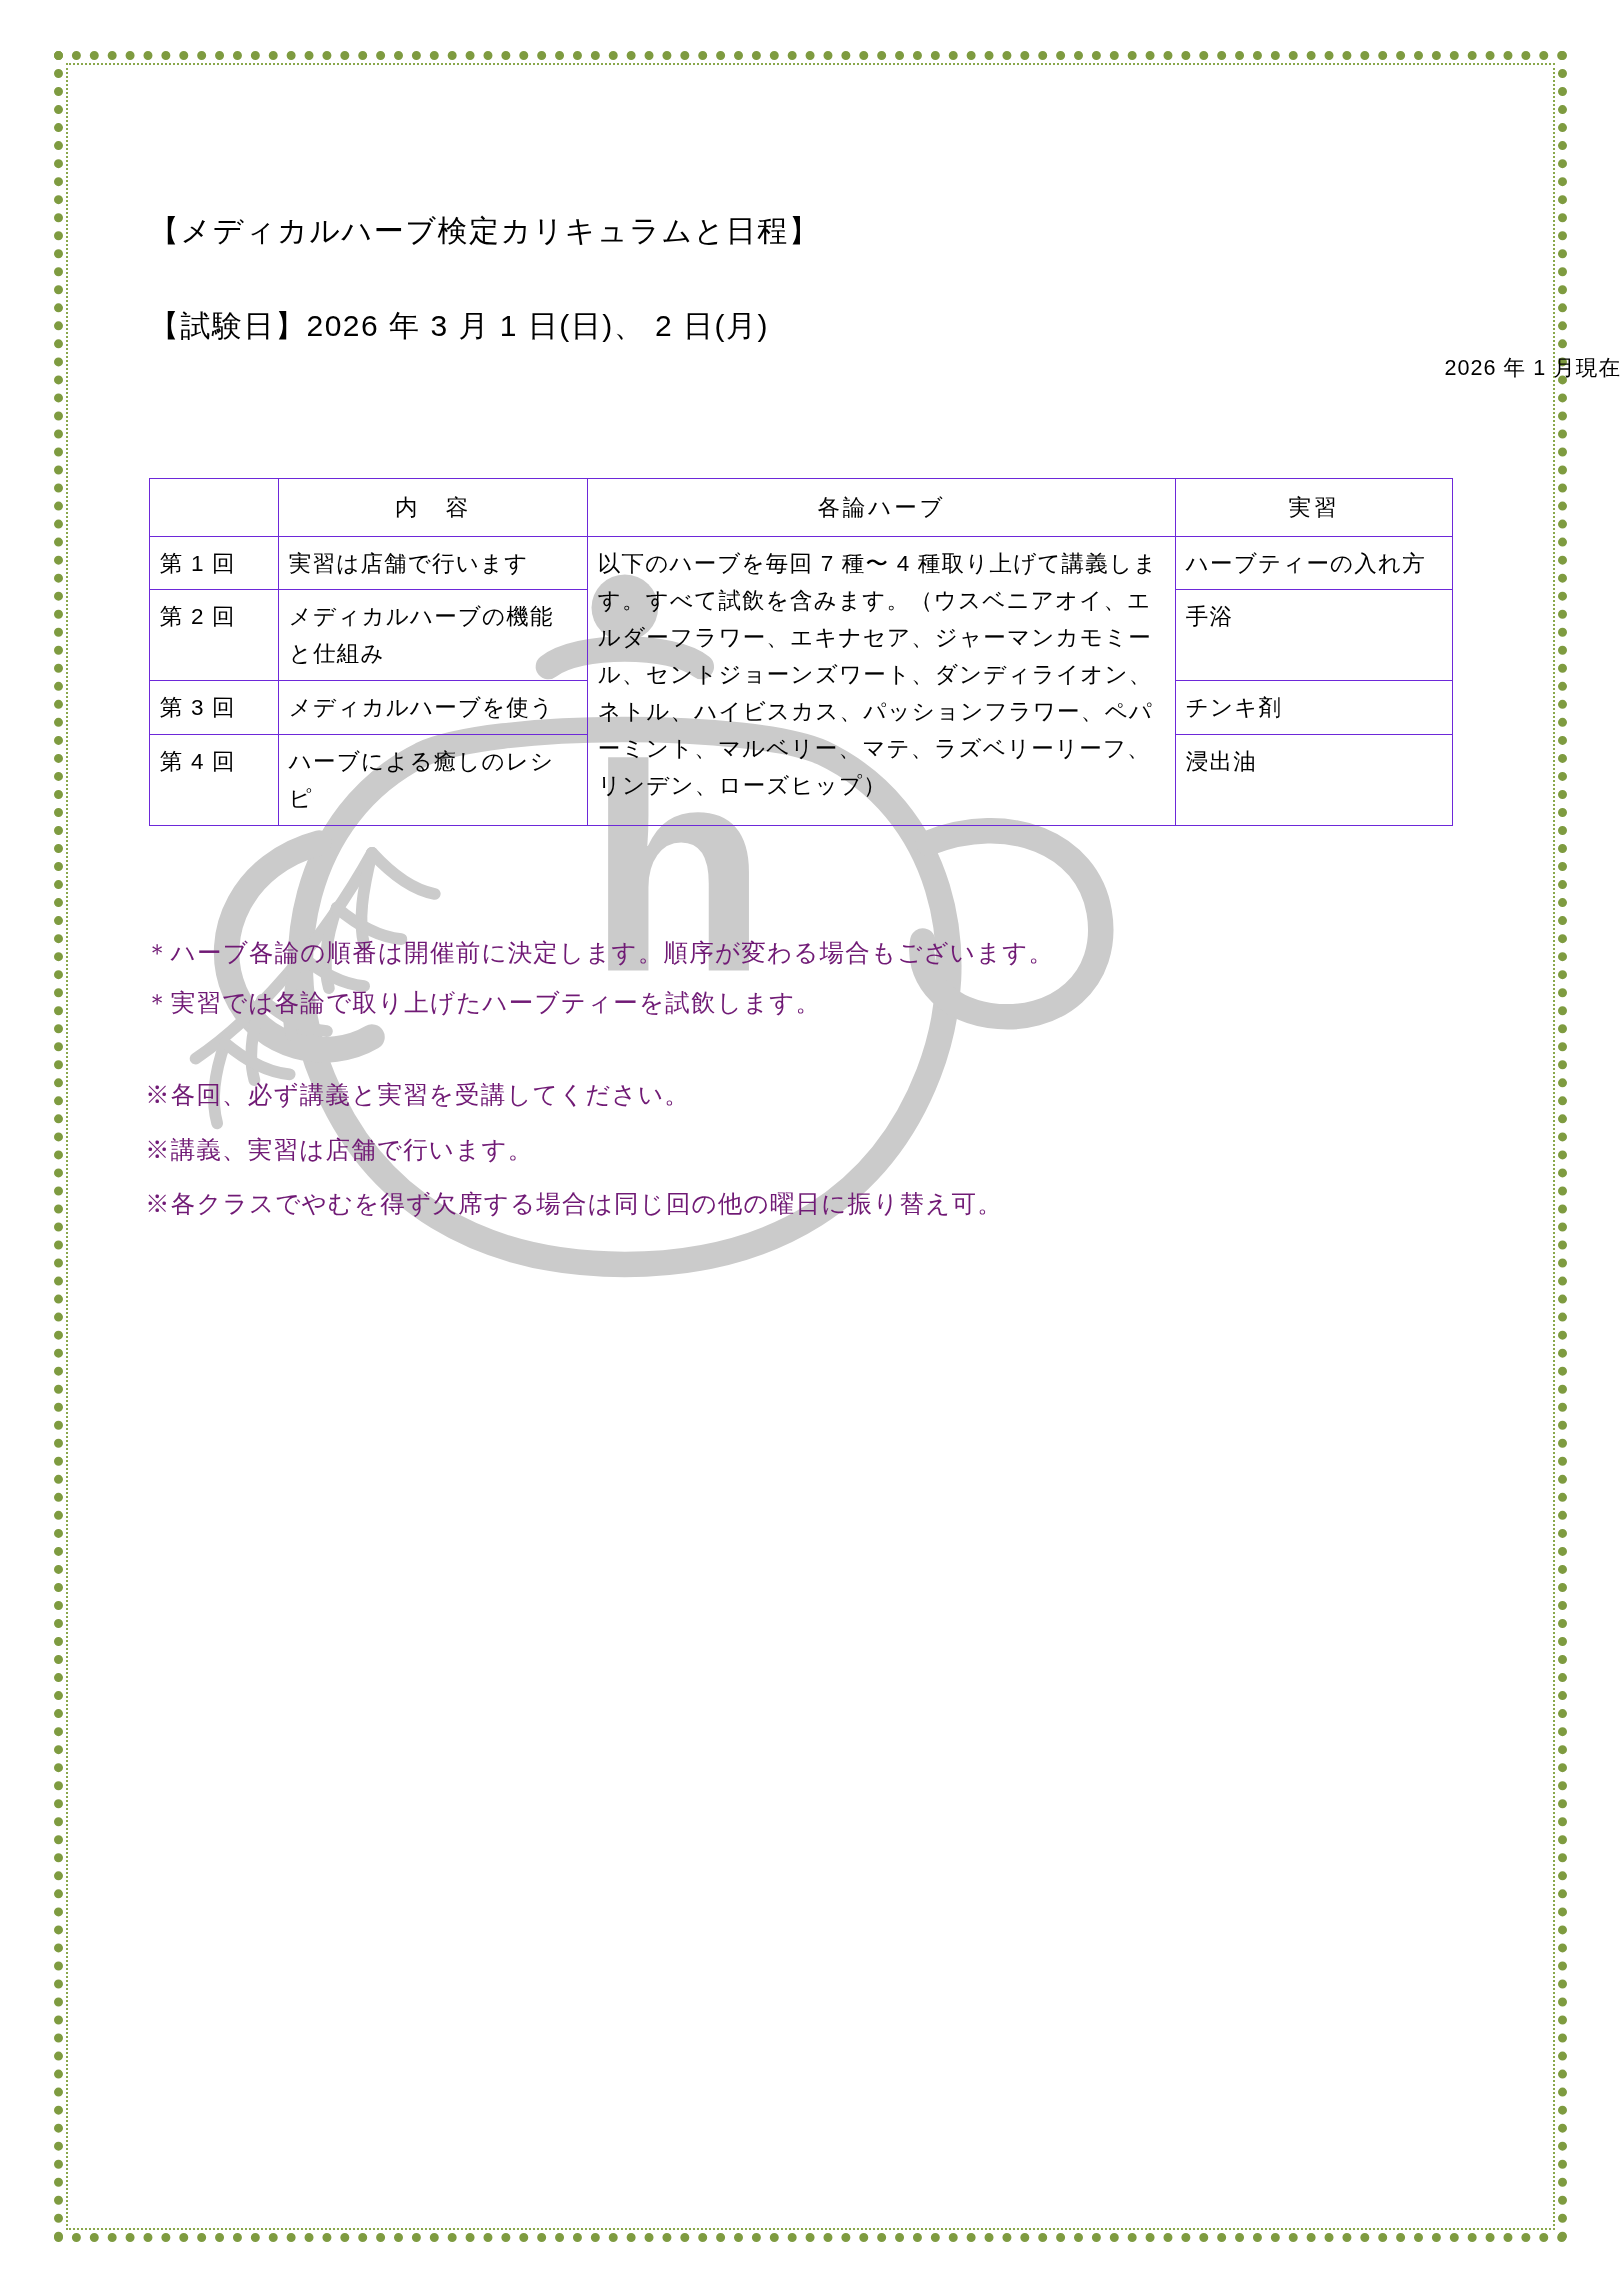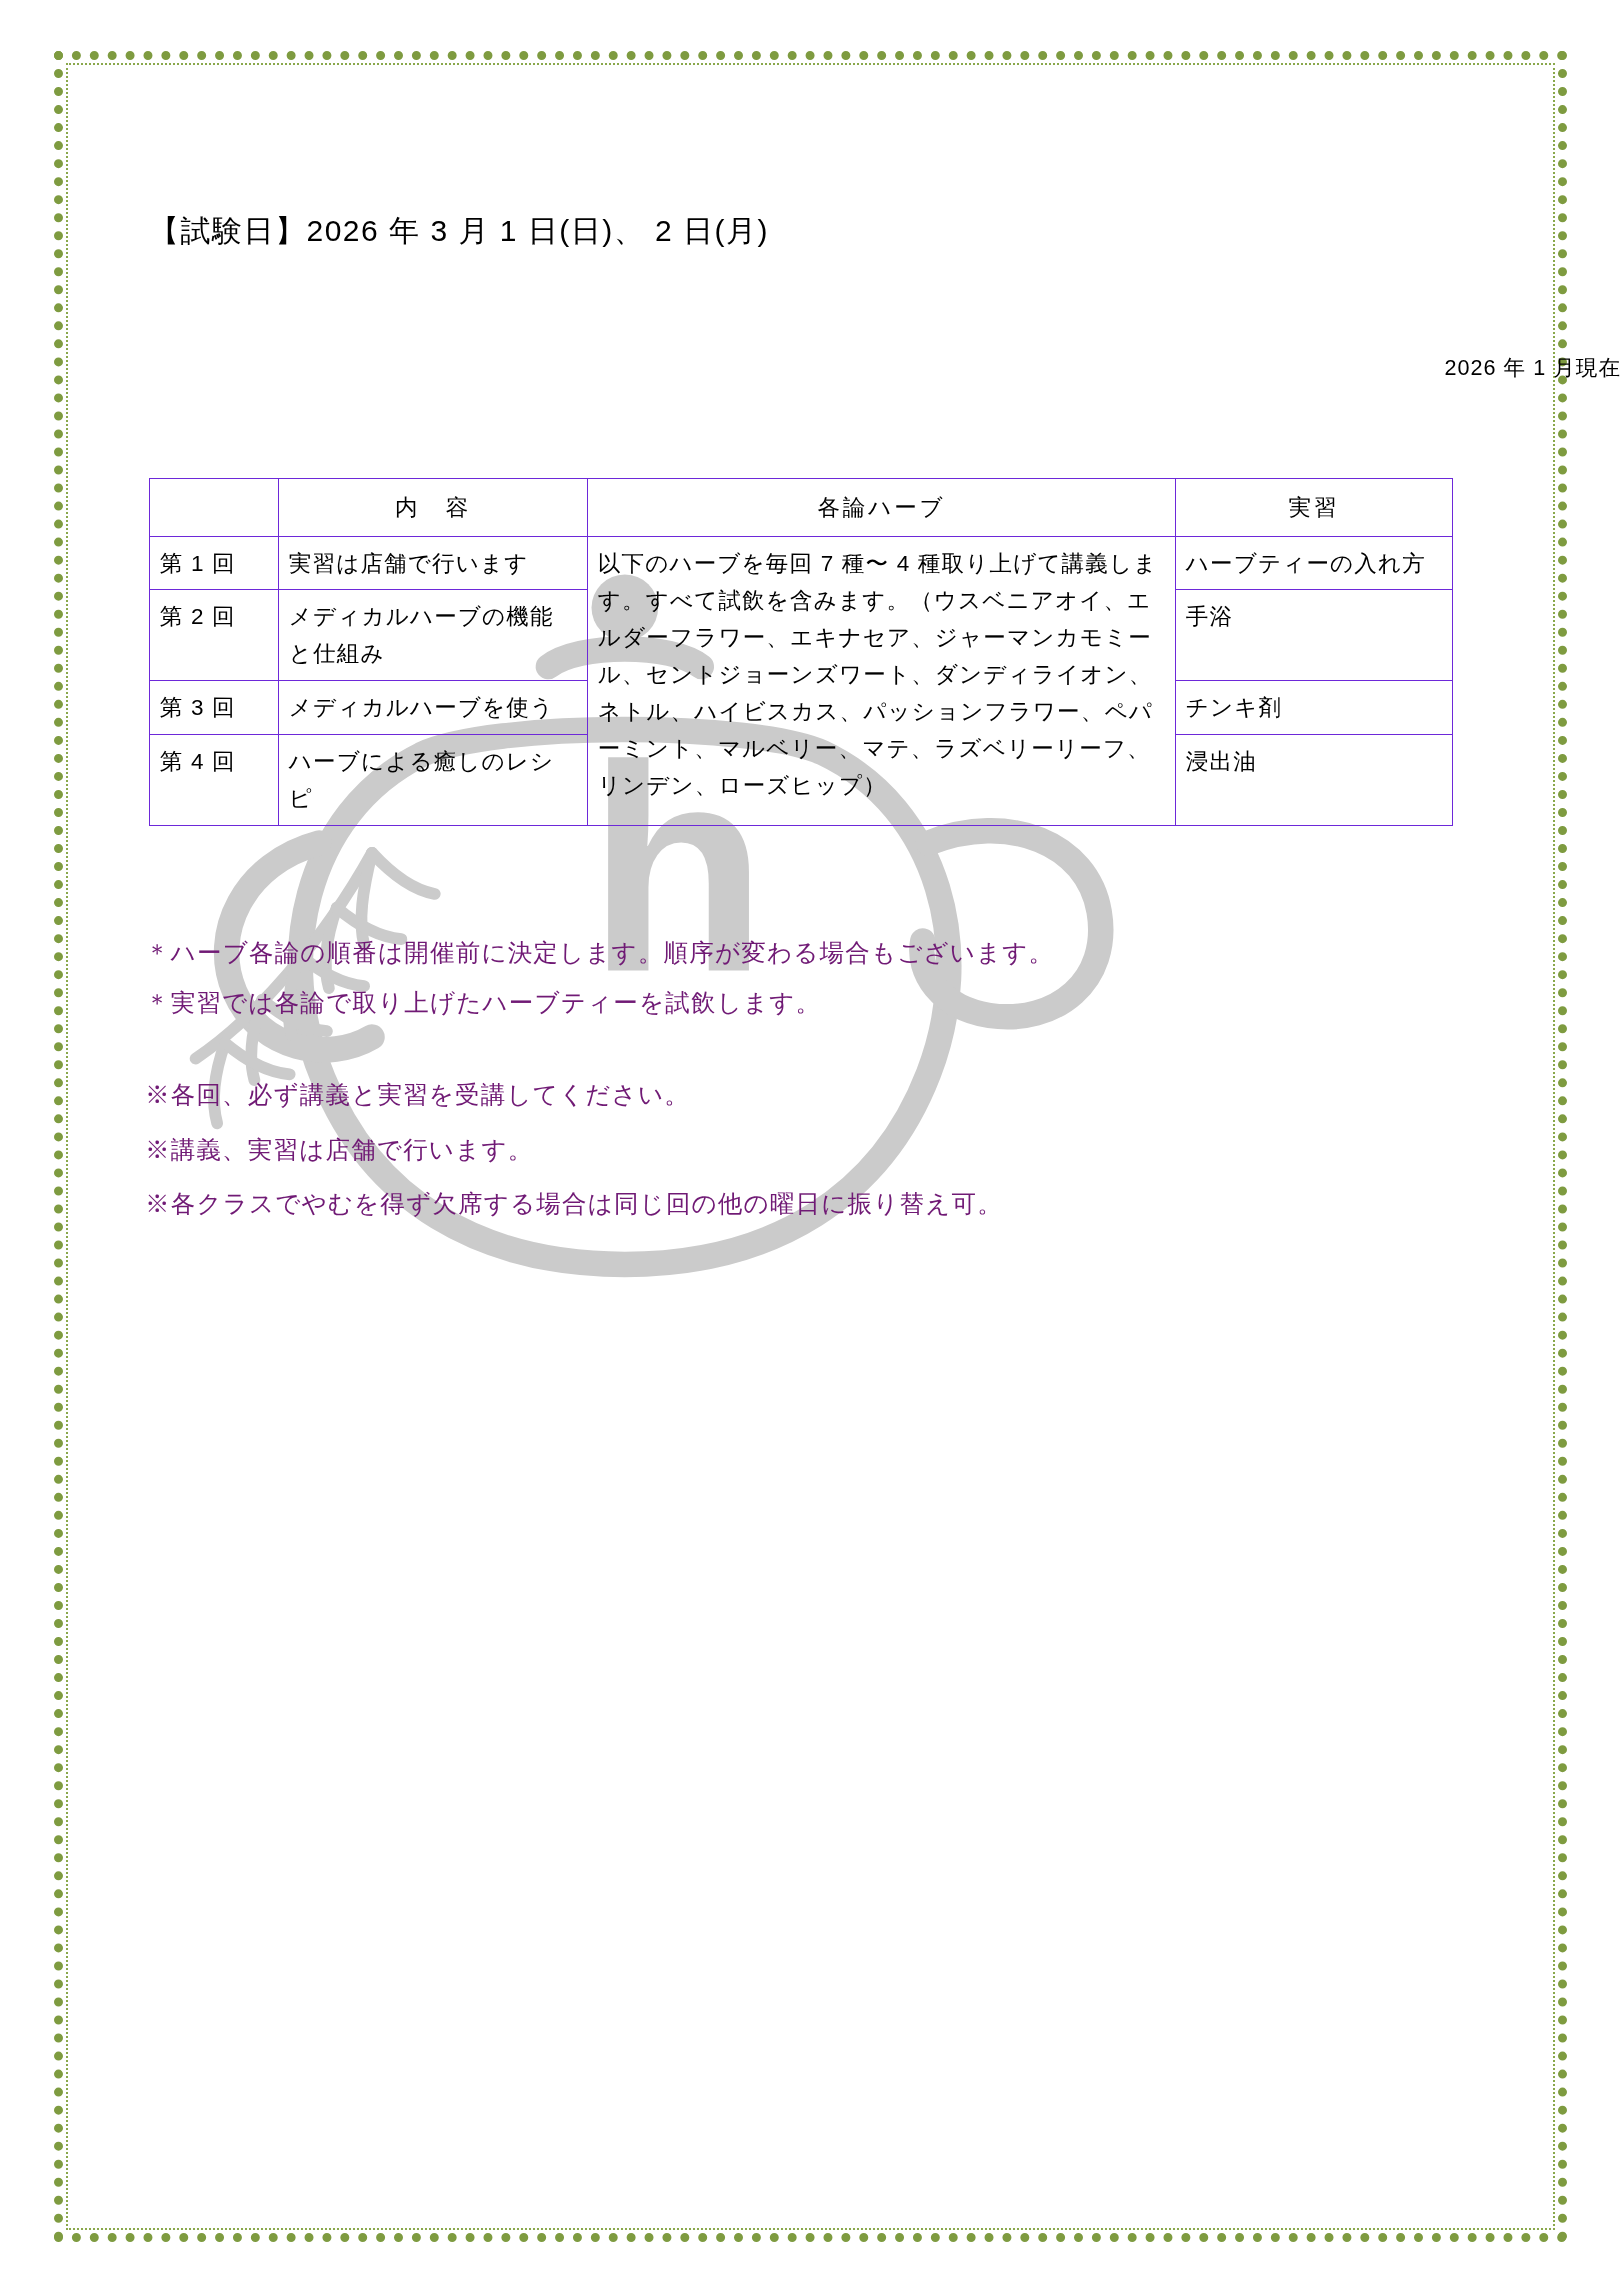--- a/index.html
+++ b/index.html
@@ -187,20 +187,21 @@
     <path d="M138 460 C126 494 124 520 130 542"></path>
     <path d="M138 460 C162 480 182 490 204 492"></path>
     <path d="M100 504 C88 538 86 564 92 586"></path>
     <path d="M100 504 C124 524 144 534 166 536"></path>
   </g>
 </svg>
 
 <div class="content">
 
   <div class="title-block">
+    <div class="doc-title">【メディカルハーブ検定カリキュラムと日程】</div>
     <div class="exam-date">【試験日】2026 年 3 月 1 日(日)、 2 日(月)</div>
   </div>
 
   <div class="as-of">2026 年 1 月現在</div>
 
   <table class="schedule-table">
     <colgroup>
       <col class="col-no">
       <col class="col-content">
       <col class="col-herb">

